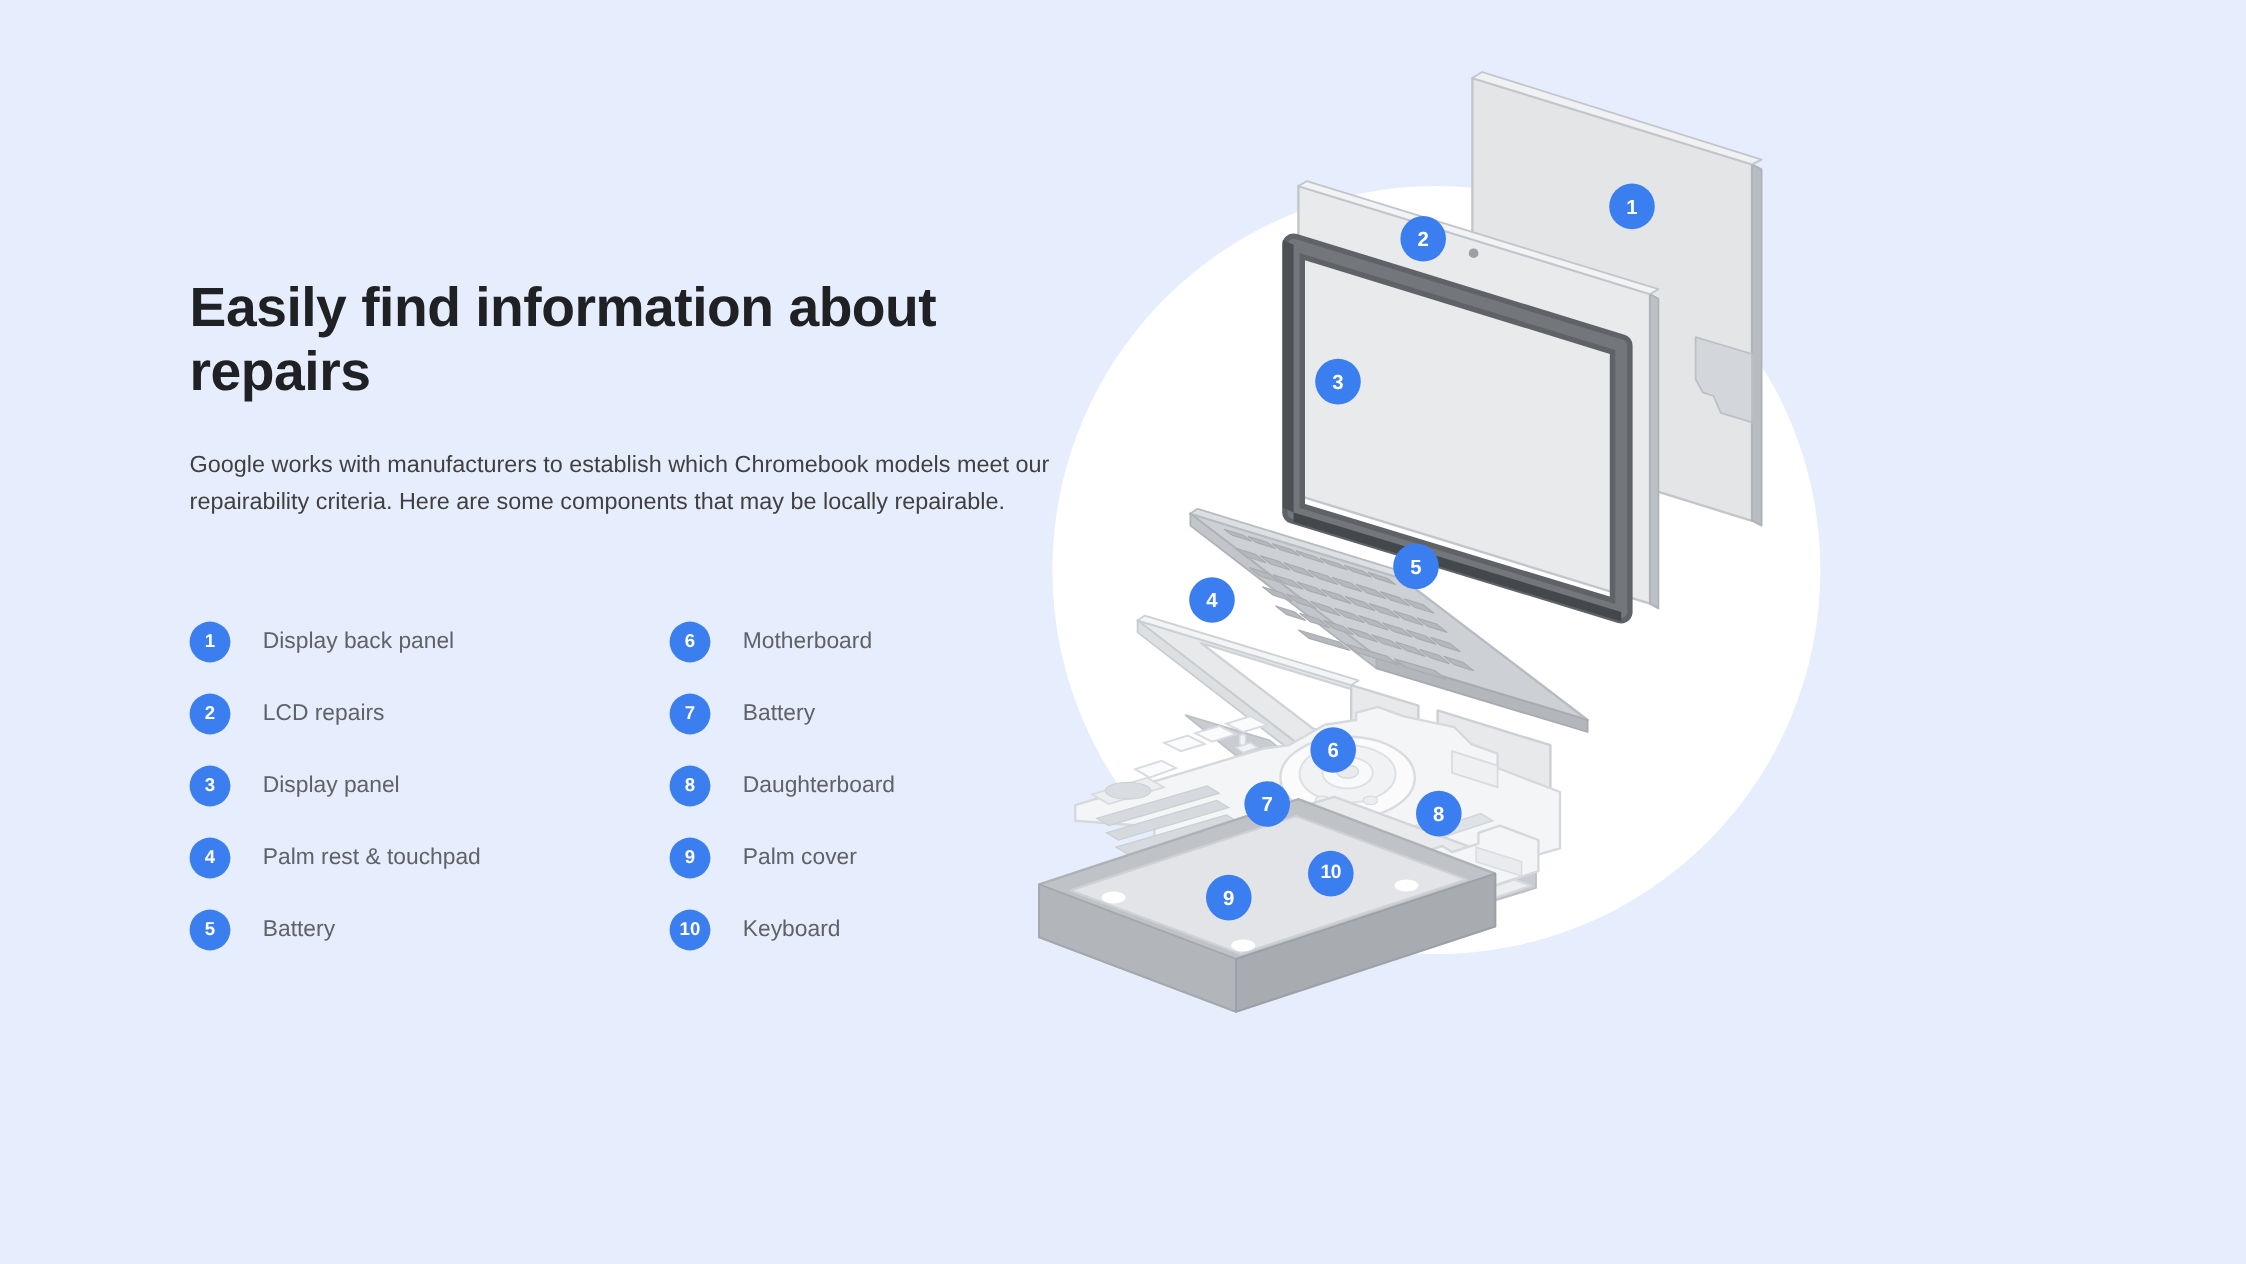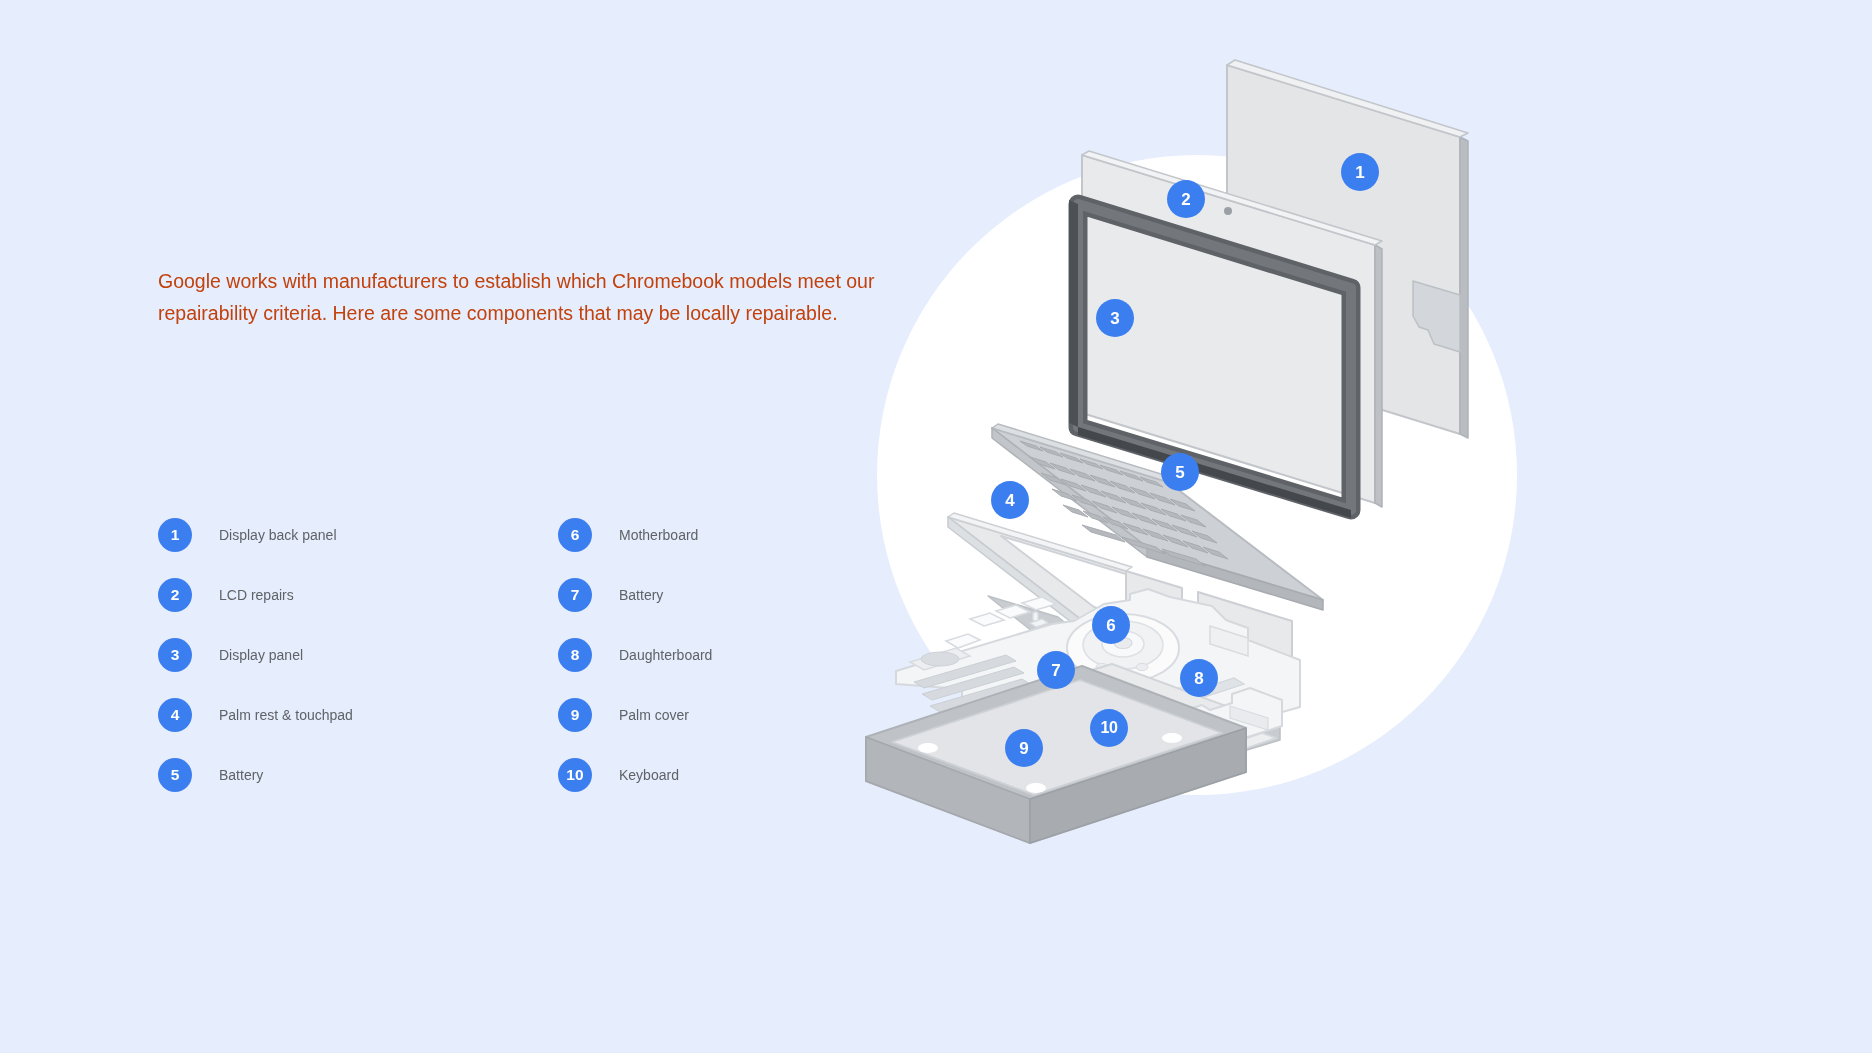--- a/index.html
+++ b/index.html
@@ -35,21 +35,21 @@
     line-height: 1.15;
     font-weight: bold;
     letter-spacing: -0.4px;
     color: #202124;
     max-width: 640px;
   }
   .lede {
     margin: 36px 0 0 0;
     font-size: 19.5px;
     line-height: 1.62;
-    color: #c2410c;
+    color: #404040;
     max-width: 790px;
     font-weight: normal;
   }
 
   
   .legend {
     position: absolute;
     left: 158px;
     top: 505px;
     width: 720px;
@@ -78,21 +78,21 @@
     display: flex;
     align-items: center;
     justify-content: center;
     font-size: 15.5px;
     font-weight: bold;
     line-height: 1;
     letter-spacing: 0.1px;
   }
   .legend-label {
     margin-left: 27px;
-    font-size: 14px;
+    font-size: 19px;
     color: #5f6368;
     white-space: nowrap;
   }
 
   
   .diagram {
     position: absolute;
     left: 830px;
     top: 0px;
     width: 1042px;
@@ -117,20 +117,21 @@
     line-height: 1;
   }
   .dbadge.wide { font-size: 16px; letter-spacing: -0.3px; }
 </style>
 </head>
 <body>
 
 <div id="page">
 
   <div class="left-col">
+    <h1 class="headline">Easily find information about repairs</h1>
     <p class="lede">Google works with manufacturers to establish which Chromebook models meet our repairability criteria. Here are some components that may be locally repairable.</p>
   </div>
 
   <div class="legend">
 
     <div class="legend-col col-a">
       <div class="legend-item">
         <span class="badge">1</span>
         <span class="legend-label">Display back panel</span>
       </div>

